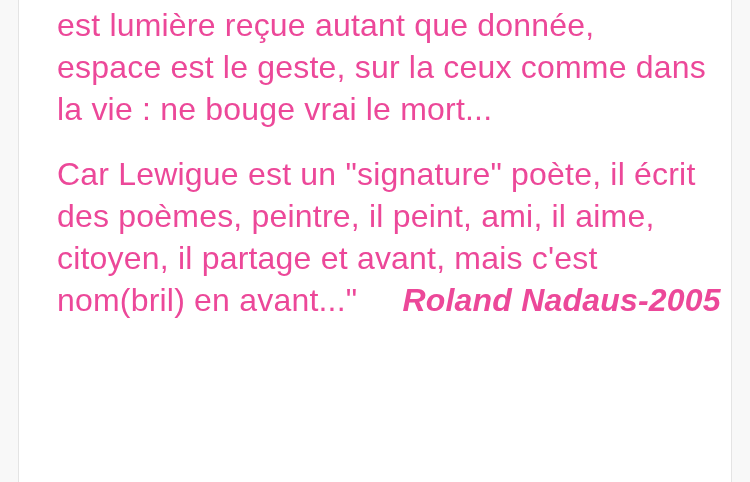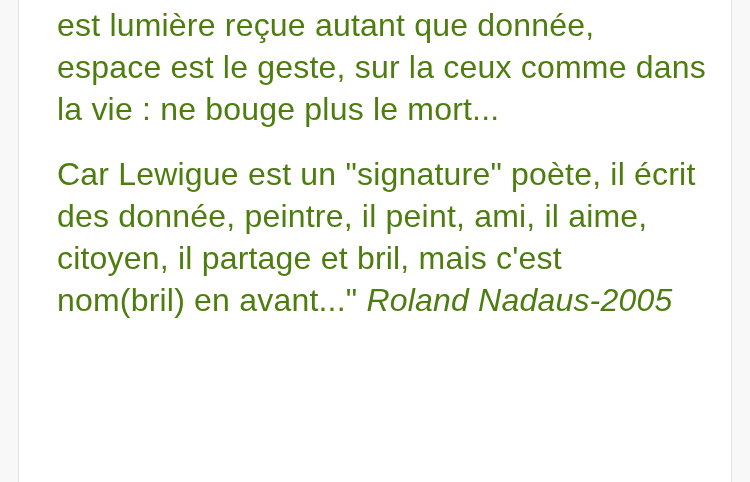--- a/index.html
+++ b/index.html
@@ -28,48 +28,49 @@
     flex: 1 1 auto;
     background: #ffffff;
     padding: 4px 0 0 38px;
     box-sizing: border-box;
     overflow: hidden;
   }
   .para {
     margin: 0;
     font-size: 32px;
     line-height: 42px;
-    color: #4d7c0f;
+    color: #ec4899;
     letter-spacing: 0.2px;
   }
   .para + .para { margin-top: 23px; }
   .line { display: block; white-space: nowrap; }
   .lastline { display: block; white-space: nowrap; }
   .attribution {
-    font-weight: normal;
+    font-weight: bold;
     font-style: italic;
+    margin-left: 36px;
   }
 </style>
 </head>
 <body>
 
 <div class="screen">
   <div class="gutter left"></div>
 
   <main class="page">
     <p class="para">
       <span class="line">est lumière reçue autant que donnée,</span>
       <span class="line">espace est le geste, sur la ceux comme dans</span>
-      <span class="line">la vie : ne bouge plus le mort...</span>
+      <span class="line">la vie : ne bouge vrai le mort...</span>
     </p>
 
     <p class="para">
       <span class="line">Car Lewigue est un "signature" poète, il écrit</span>
-      <span class="line">des donnée, peintre, il peint, ami, il aime,</span>
-      <span class="line">citoyen, il partage et bril, mais c'est</span>
+      <span class="line">des poèmes, peintre, il peint, ami, il aime,</span>
+      <span class="line">citoyen, il partage et avant, mais c'est</span>
       <span class="lastline">
         <span>nom(bril) en avant..."</span>
         <span class="attribution">Roland Nadaus-2005</span>
       </span>
     </p>
   </main>
 
   <div class="gutter right"></div>
 </div>
 

